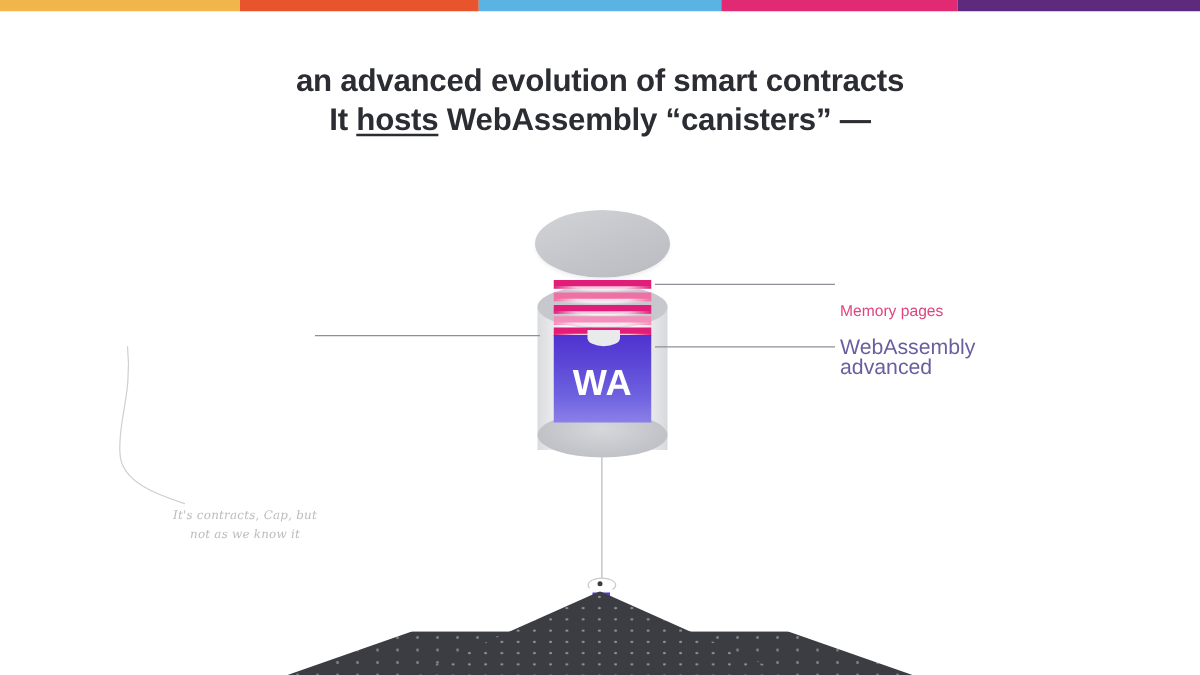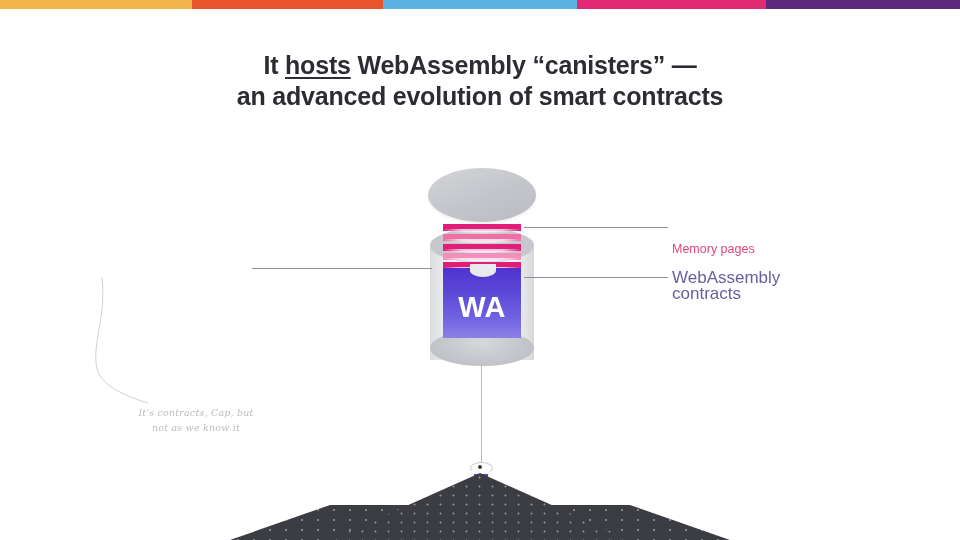--- a/index.html
+++ b/index.html
@@ -244,22 +244,22 @@
 
 <div id="top-bar">
   <div class="seg" style="width:192px;background:#F0B64B"></div>
   <div class="seg" style="width:191px;background:#E8542C"></div>
   <div class="seg" style="width:194px;background:#5BB3E4"></div>
   <div class="seg" style="width:189px;background:#E22A74"></div>
   <div class="seg" style="width:194px;background:#5D2A7E"></div>
 </div>
 
 <div id="title-block">
+  <span class="line">an advanced evolution of smart contracts</span>
   <span class="line"><span>It </span><span class="u">hosts</span><span> WebAssembly “canisters” —</span></span>
-  <span class="line">an advanced evolution of smart contracts</span>
 </div>
 
 <div id="stage">
 
   <div class="cyl-body"></div>
   <div class="cyl-bottom"></div>
   <div class="cyl-mid-ellipse"></div>
   <div class="cyl-lid"></div>
 
   <div class="stripes">
@@ -296,21 +296,21 @@
 
   <svg width="160" height="180" viewBox="0 0 160 180" style="position:absolute; left:70px; top:275px;">
     <path d="M 32 2 C 36 40, 24 62, 26 88 C 27 112, 60 122, 78 128" fill="none" stroke="#cfd0d3" stroke-width="1"></path>
   </svg>
 
 
   <div class="ann" id="label-memory">Memory pages</div>
 
   <div class="ann" id="label-bytecode">
     <span>WebAssembly</span>
-    <span>contracts</span>
+    <span>advanced</span>
   </div>
 
   <div id="handnote">
     <span>It's contracts, Cap, but</span>
     <span>not as we know it</span>
   </div>
 
 </div>
 
 </body></html>

